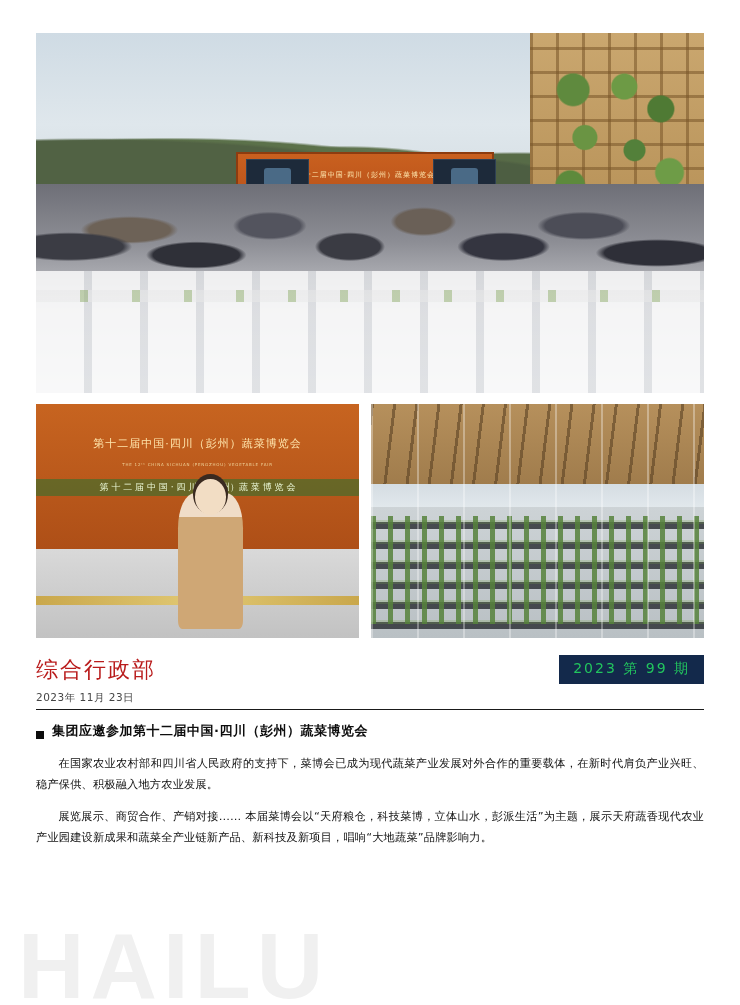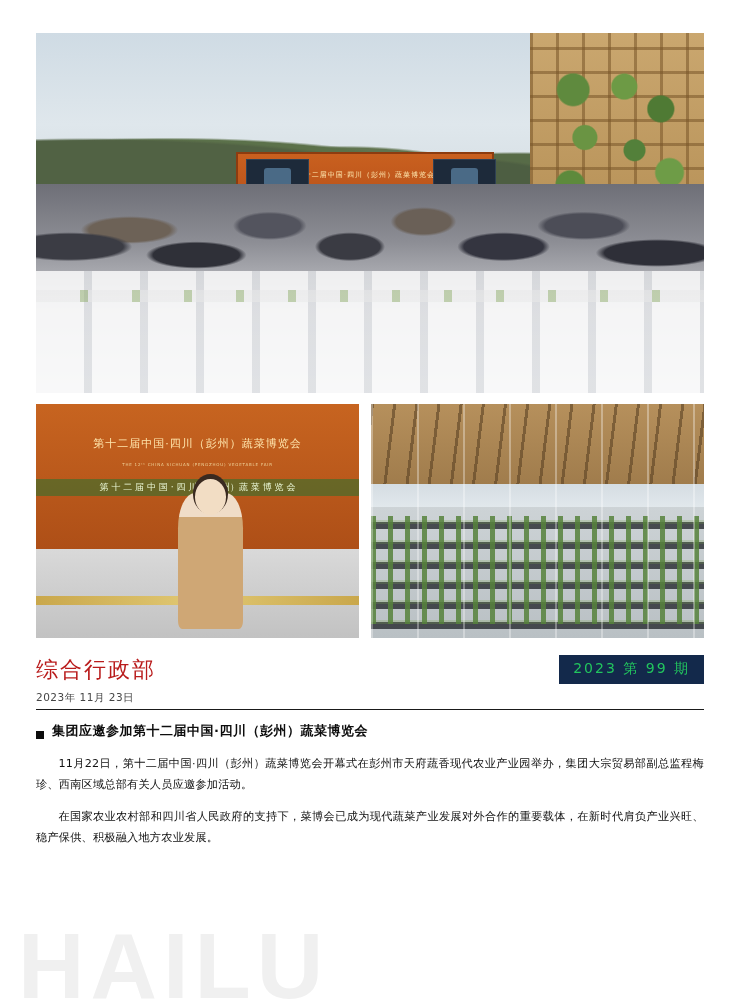--- a/index.html
+++ b/index.html
@@ -401,18 +401,18 @@
   </div>
 
   <div class="rule"></div>
 
   <div class="article">
     <div class="headline">
       <span class="bullet-square"></span>
       <span>集团应邀参加第十二届中国·四川（彭州）蔬菜博览会</span>
     </div>
     <div class="paras">
-      <p class="para">11月22日，第十二届中国·四川（彭州）蔬菜博览会开幕式在彭州市天府蔬香现代农业产业园举办，集团大宗贸易部副总监程梅珍、西南区域总部有关人员应邀参加活动。</p>
       <p class="para">在国家农业农村部和四川省人民政府的支持下，菜博会已成为现代蔬菜产业发展对外合作的重要载体，在新时代肩负产业兴旺、稳产保供、积极融入地方农业发展。</p>
+      <p class="para">展览展示、商贸合作、产销对接…… 本届菜博会以“天府粮仓，科技菜博，立体山水，彭派生活”为主题，展示天府蔬香现代农业产业园建设新成果和蔬菜全产业链新产品、新科技及新项目，唱响“大地蔬菜”品牌影响力。</p>
     </div>
   </div>
 
 </div>
 
 </body></html>

